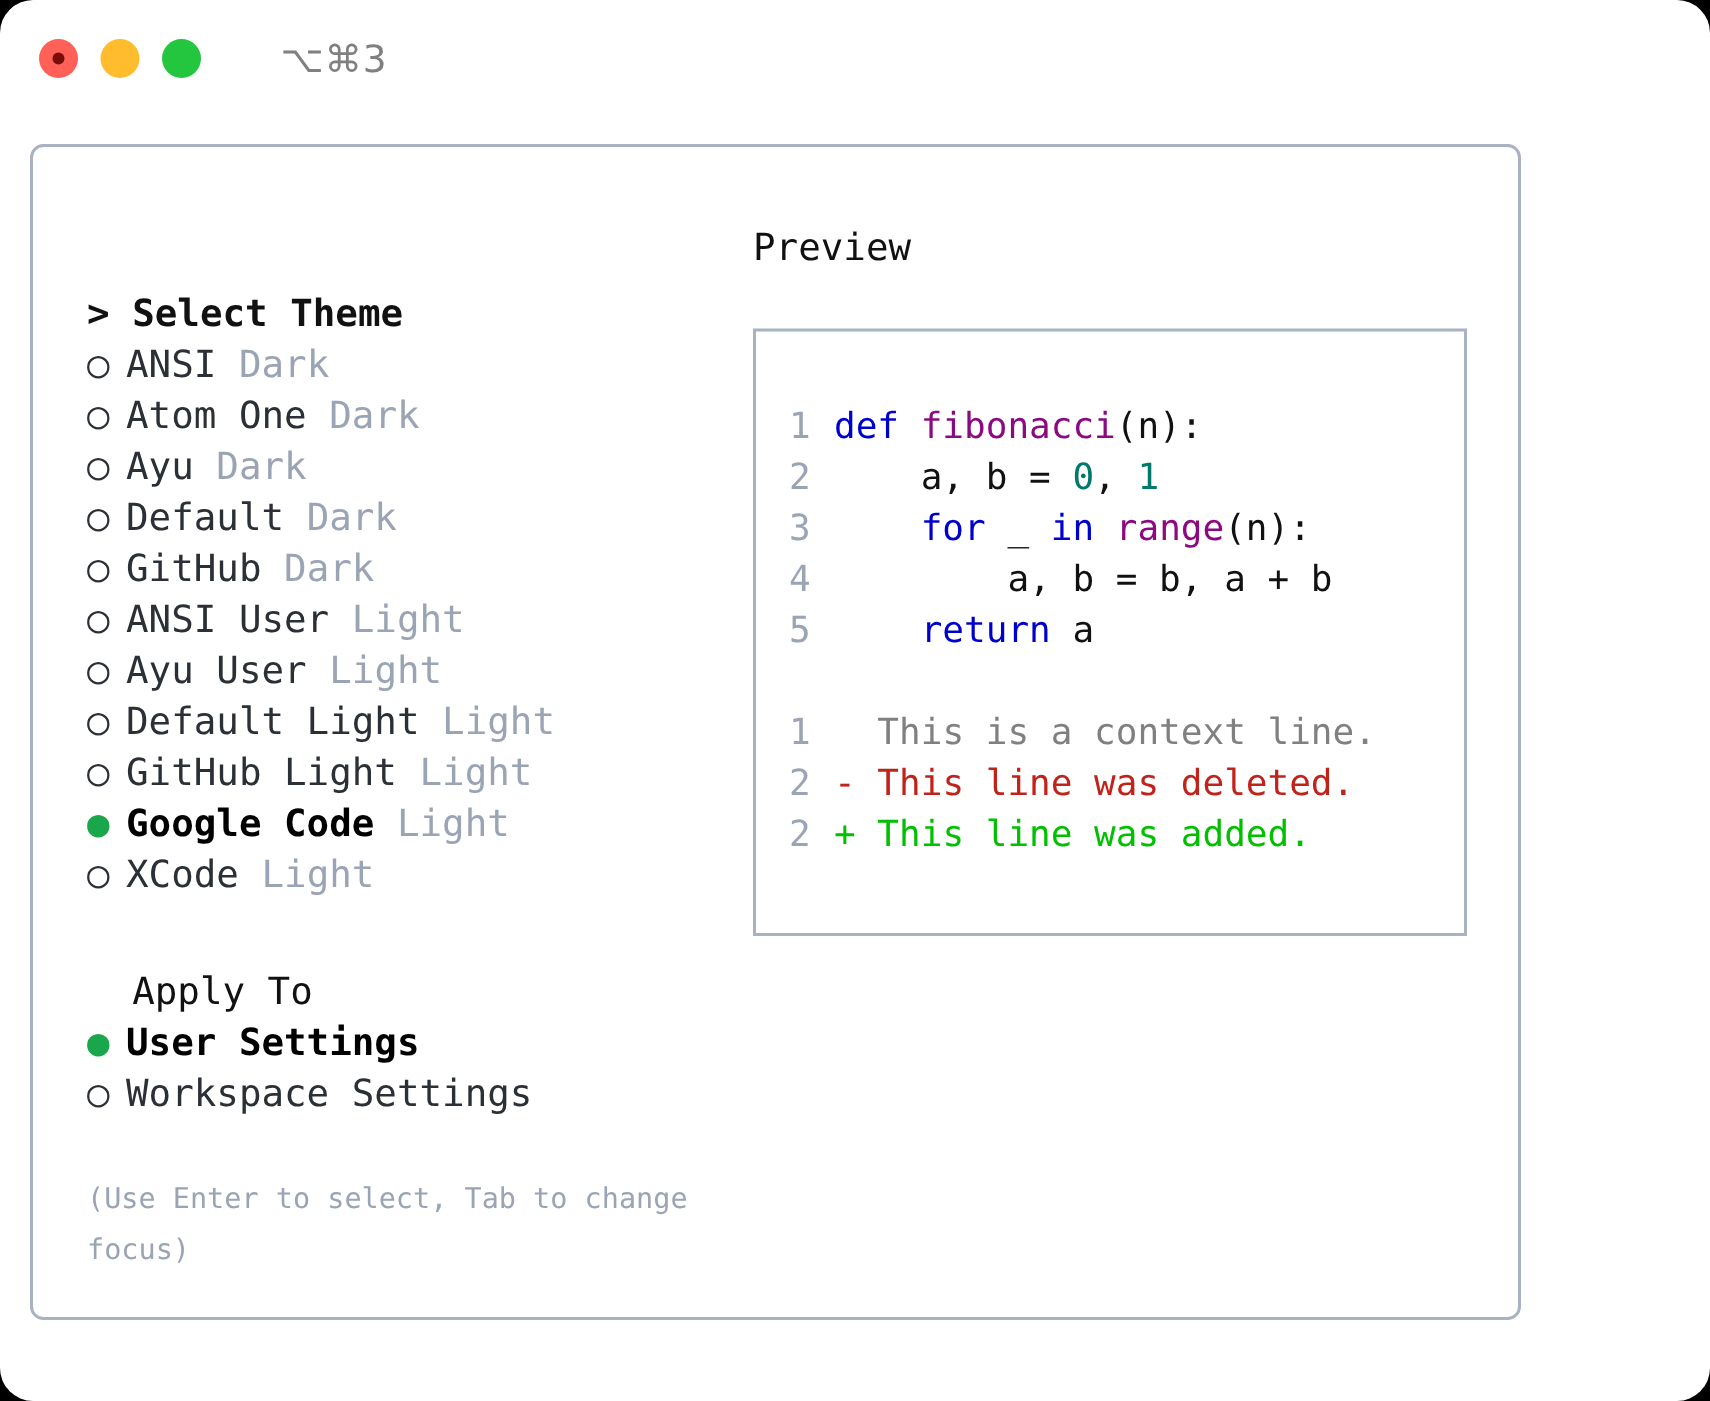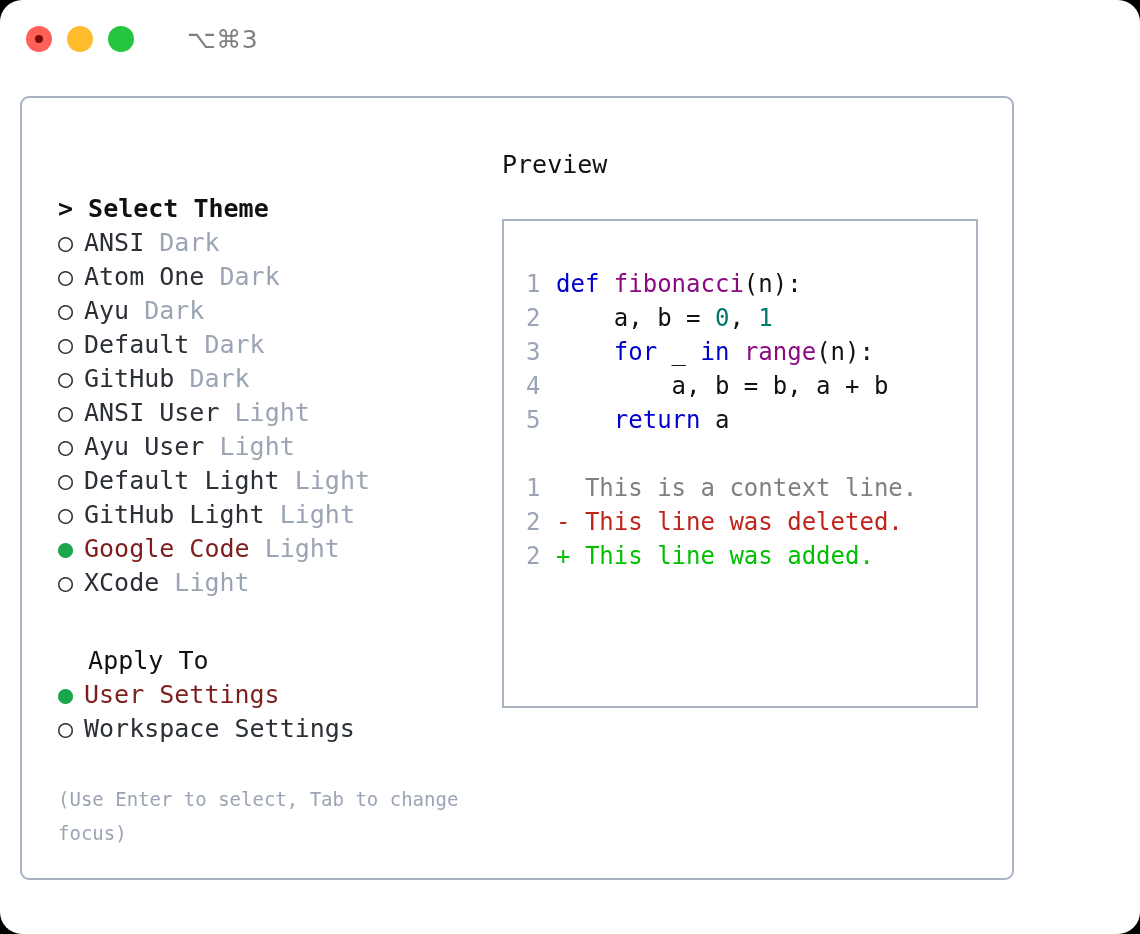--- a/index.html
+++ b/index.html
@@ -100,21 +100,21 @@
     line-height: 34px;
     white-space: pre;
     color: #2b2f36;
   }
   .marker {
     display: inline-block;
     width: 26px;
     color: #2b2f36;
   }
   .opt-row.selected .marker { color: #1aa64b; }
-  .opt-row.selected .opt-label { color: #7f1d1d; }
+  .opt-row.selected .opt-label { color: #000000; font-weight: bold; }
   .opt-label { color: #2b2f36; }
   .opt-suffix { color: #9aa4b5; }
 
   #apply-block { margin-top: 34px; }
 
   #hint {
     margin-top: 36px;
     font-size: 19px;
     line-height: 34px;
     color: #9aa4b5;
@@ -129,21 +129,21 @@
     width: 470px;
   }
   #preview-title {
     font-size: 25px;
     line-height: 34px;
     color: #111111;
   }
   #code-panel {
     margin-top: 37px;
     width: 476px;
-    height: 489px;
+    height: 405px;
     border: 2px solid #a8b2c1;
     box-sizing: border-box;
     padding: 46px 0 0 22px;
     background: #ffffff;
   }
   .code-line {
     font-size: 24px;
     line-height: 34px;
     white-space: pre;
   }

